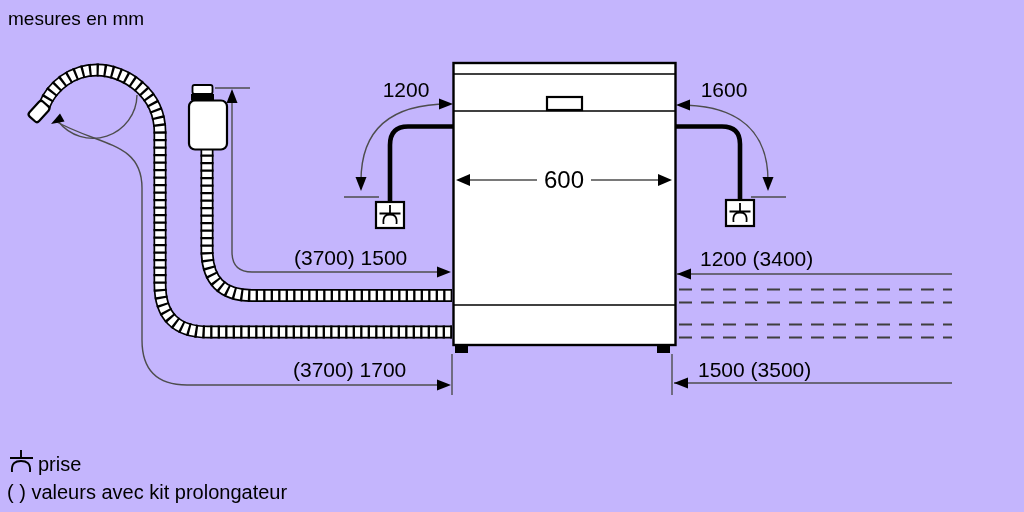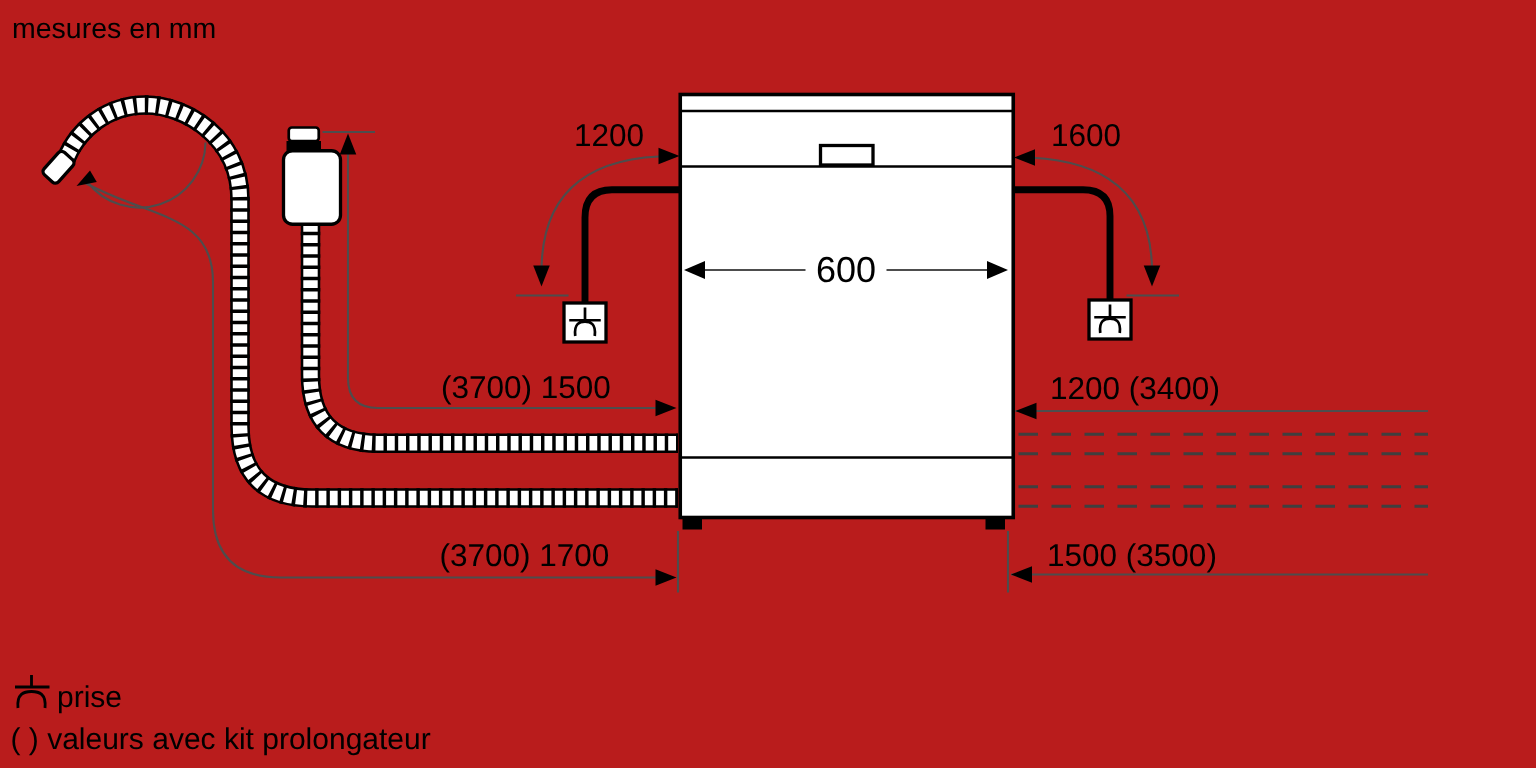--- a/index.html
+++ b/index.html
@@ -1,17 +1,17 @@
 <!DOCTYPE html>
 <html><head>
 <meta charset="utf-8">
 <style>
   html,body{margin:0;padding:0;background:#fff;}
   .canvas{
-    position:relative;width:1024px;height:512px;background:#b91c1c;overflow:hidden;
+    position:relative;width:1024px;height:512px;background:#c4b5fd;overflow:hidden;
     font-family:"Liberation Sans",sans-serif;
   }
   svg{display:block;}
   text{fill:#000;}
   .t-title{font-size:19px;}
   .t-dim{font-size:21px;}
   .t-dim-mid{font-size:21px;text-anchor:middle;}
   .t-width{font-size:24px;text-anchor:middle;}
   .t-legend{font-size:20px;}
 </style>

